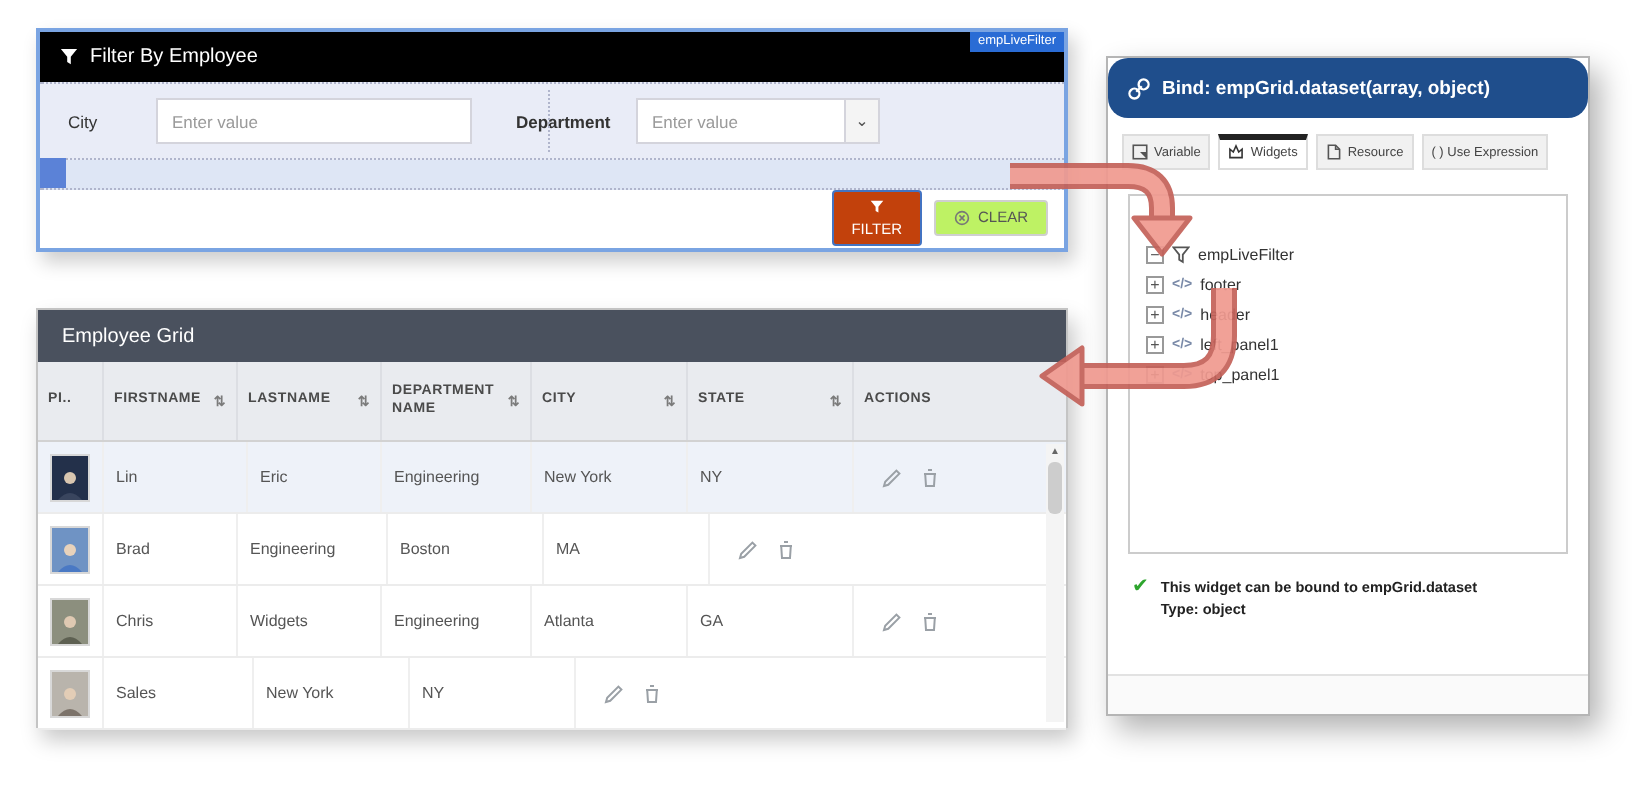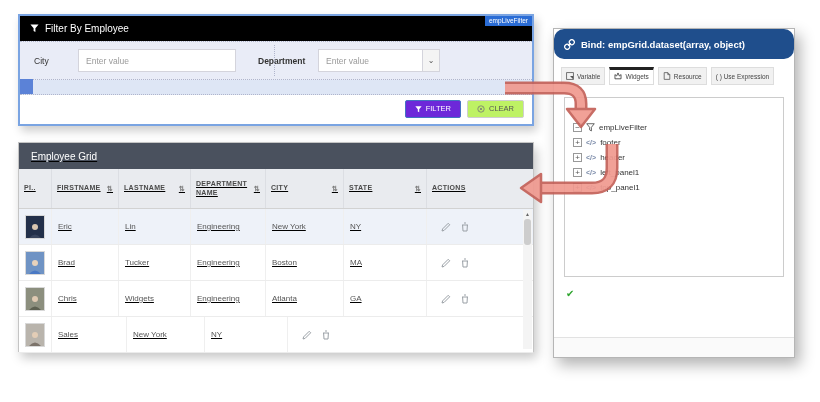--- a/index.html
+++ b/index.html
@@ -25,26 +25,26 @@
     display:flex; align-items:center; font-size:8.5px; color:#333; padding:0 22px 0 7px; }
   .select-arrow { position:absolute; right:0; top:0; bottom:0; width:17px; background:#f4f4f4;
     border-left:1px solid #d4d4dc; display:flex; align-items:center; justify-content:center;
     font-size:8px; color:#555; }
   .sub-row { height:15px; background:#dee6f5; border-bottom:1px dotted #b0b5cc; position:relative; }
   .drag-handle { position:absolute; left:0; top:-1px; width:13px; height:15px; background:#5b82d7; }
   .btn-row { height:28px; display:flex; align-items:center; justify-content:flex-end;
     gap:6px; padding-right:8px; background:#fff; }
   .btn { display:flex; align-items:center; gap:4px; font-size:7.5px; padding:4px 9px;
     border-radius:2px; cursor:pointer; line-height:1; }
-  .btn-primary { background:#6d28d9; border:1px solid #4373c2; color:#fff; }
+  .btn-primary { background:#c2410c; border:1px solid #4373c2; color:#fff;flex-direction:column; }
   .btn-light { background:#bef264; border:1px solid #cfcfcf; color:#555; }
 
   
-  .grid-panel { position:absolute; left:18px; top:142px; width:516px; height:210px;
-    background:#fff; border:1px solid #c4c4c4; box-shadow:3px 6px 10px rgba(0,0,0,.22);text-decoration:underline; }
+  .grid-panel { position:absolute; left:18px; top:154px; width:516px; height:210px;
+    background:#fff; border:1px solid #c4c4c4; box-shadow:3px 6px 10px rgba(0,0,0,.22); }
   .grid-header { height:26px; background:#4a515e; color:#fff; font-size:10px;
     display:flex; align-items:center; padding:0 12px; }
   .grid-cols { height:40px; background:#e9ebef; border-bottom:1px solid #d2d2d2;
     display:flex; font-size:7px; font-weight:bold; color:#4a4a4a; letter-spacing:.3px; }
   .hc { display:flex; align-items:center; padding:0 5px; border-right:1px solid #dcdee3; }
   .hc span.lbl { flex:1; line-height:1.25; }
   .sort-ic { color:#7b7b7b; font-size:7px; margin-left:2px; }
   .c-pic{width:33px;} .c-fn{width:67px;} .c-ln{width:72px;} .c-dn{width:75px;}
   .c-ci{width:78px;} .c-st{width:83px;} .c-ac{flex:1;}
   .grid-row { height:36px; display:flex; border-bottom:1px solid #ececec; background:#fff; }
@@ -170,22 +170,22 @@
 
     <div class="grid-row sel">
       <div class="gc c-pic">
           <span class="avatar" style="background:#23304a;">
         <svg width="16" height="16" viewBox="0 0 16 16">
               <circle cx="8" cy="5" r="3" fill="#d9c6b0"></circle>
               <path d="M2 16 Q8 9 14 16 Z" fill="#39455e"></path>
             </svg>
           </span>
         </div>
+      <div class="gc c-ln">Lin</div>
       <div class="gc c-fn">Eric</div>
-      <div class="gc c-ln">Lin</div>
       <div class="gc c-dn">Engineering</div>
       <div class="gc c-ci">New York</div>
       <div class="gc c-st">NY</div>
       <div class="gc c-ac" style="border-right:none;">
           <span class="act-ic">
         <svg width="10" height="10" viewBox="0 0 10 10">
               <path d="M1 9 L1.6 6.9 L7.2 1.3 L8.7 2.8 L3.1 8.4 Z" fill="none" stroke="#9aa0a6" stroke-width="1"></path>
             </svg>
         <svg width="10" height="10" viewBox="0 0 10 10">
               <path d="M2 3 H8 M4 1 H6 M2.6 3 L3 9 H7 L7.4 3" fill="none" stroke="#9aa0a6" stroke-width="1"></path>
@@ -197,21 +197,20 @@
     <div class="grid-row">
       <div class="gc c-pic">
           <span class="avatar" style="background:#6f93c4;">
         <svg width="16" height="16" viewBox="0 0 16 16">
               <circle cx="8" cy="5" r="3" fill="#e8d2bb"></circle>
               <path d="M2 16 Q8 9 14 16 Z" fill="#4a79c4"></path>
             </svg>
           </span>
         </div>
       <div class="gc c-fn">Brad</div>
-      <div class="gc c-ln">Tucker</div>
       <div class="gc c-dn">Engineering</div>
       <div class="gc c-ci">Boston</div>
       <div class="gc c-st">MA</div>
       <div class="gc c-ac" style="border-right:none;">
           <span class="act-ic">
         <svg width="10" height="10" viewBox="0 0 10 10">
               <path d="M1 9 L1.6 6.9 L7.2 1.3 L8.7 2.8 L3.1 8.4 Z" fill="none" stroke="#9aa0a6" stroke-width="1"></path>
             </svg>
         <svg width="10" height="10" viewBox="0 0 10 10">
               <path d="M2 3 H8 M4 1 H6 M2.6 3 L3 9 H7 L7.4 3" fill="none" stroke="#9aa0a6" stroke-width="1"></path>
@@ -337,20 +336,24 @@
       </div>
       <div class="tree-row">
         <span class="pm-box">+</span>
         <span class="code-glyph">&lt;/&gt;</span>
         <span>top_panel1</span>
       </div>
     </div>
 
     <div class="bind-msg">
       <span class="check">✔</span>
+      <div class="msg-lines">
+        <div>This widget can be bound to empGrid.dataset</div>
+        <div>Type: object</div>
+      </div>
     </div>
 
     <div class="bind-footer"></div>
   </div>
 
   <svg class="arrows" width="820" height="402" viewBox="0 0 820 402">
 
     <g opacity="0.93">
       <path d="M 505 88 L 564 88 Q 581 88 581 104 L 581 109" fill="none" stroke="#c4625a" stroke-width="13" stroke-linejoin="round"></path>
       <path d="M 505 88 L 564 88 Q 581 88 581 104 L 581 109" fill="none" stroke="#f09a90" stroke-width="8" stroke-linejoin="round"></path>

